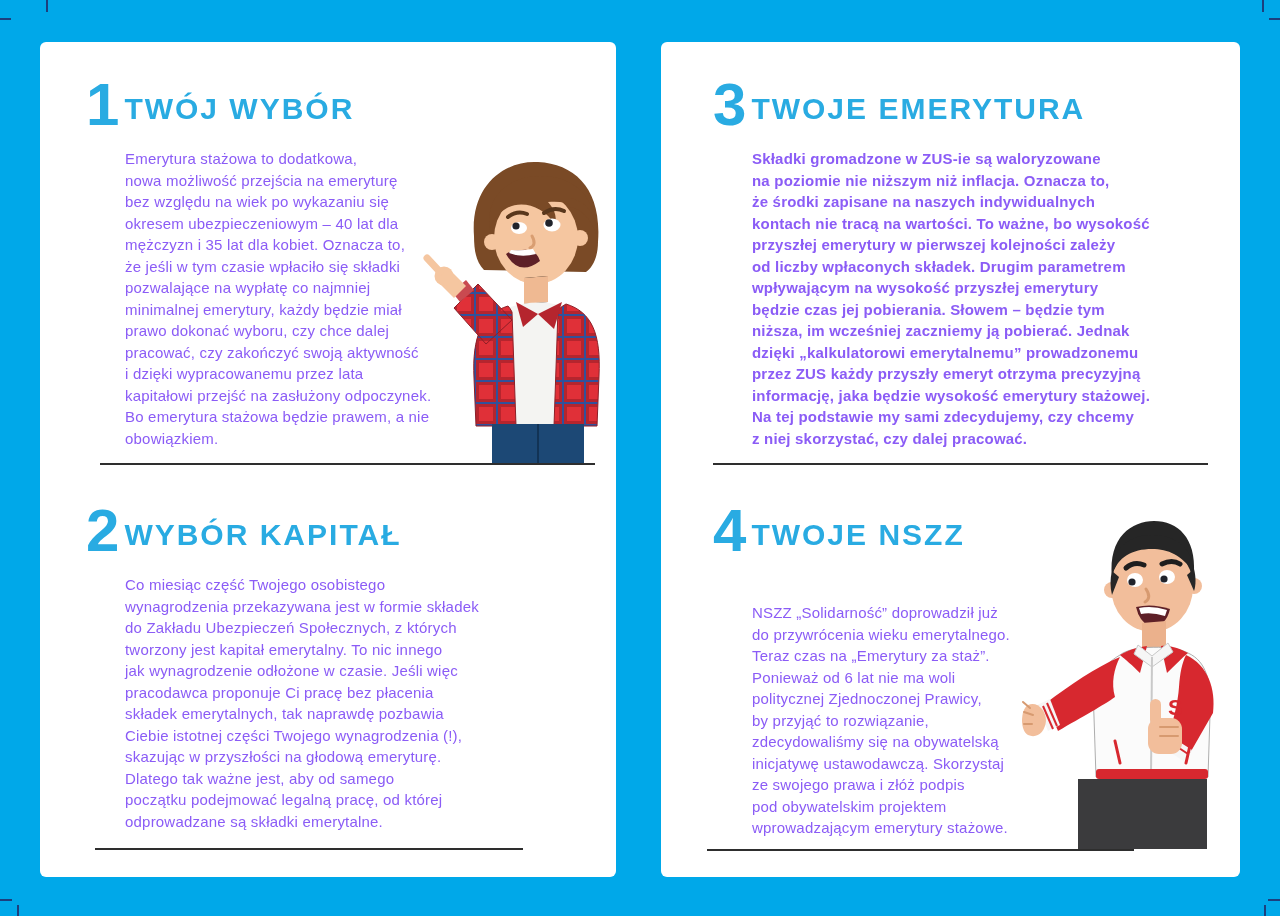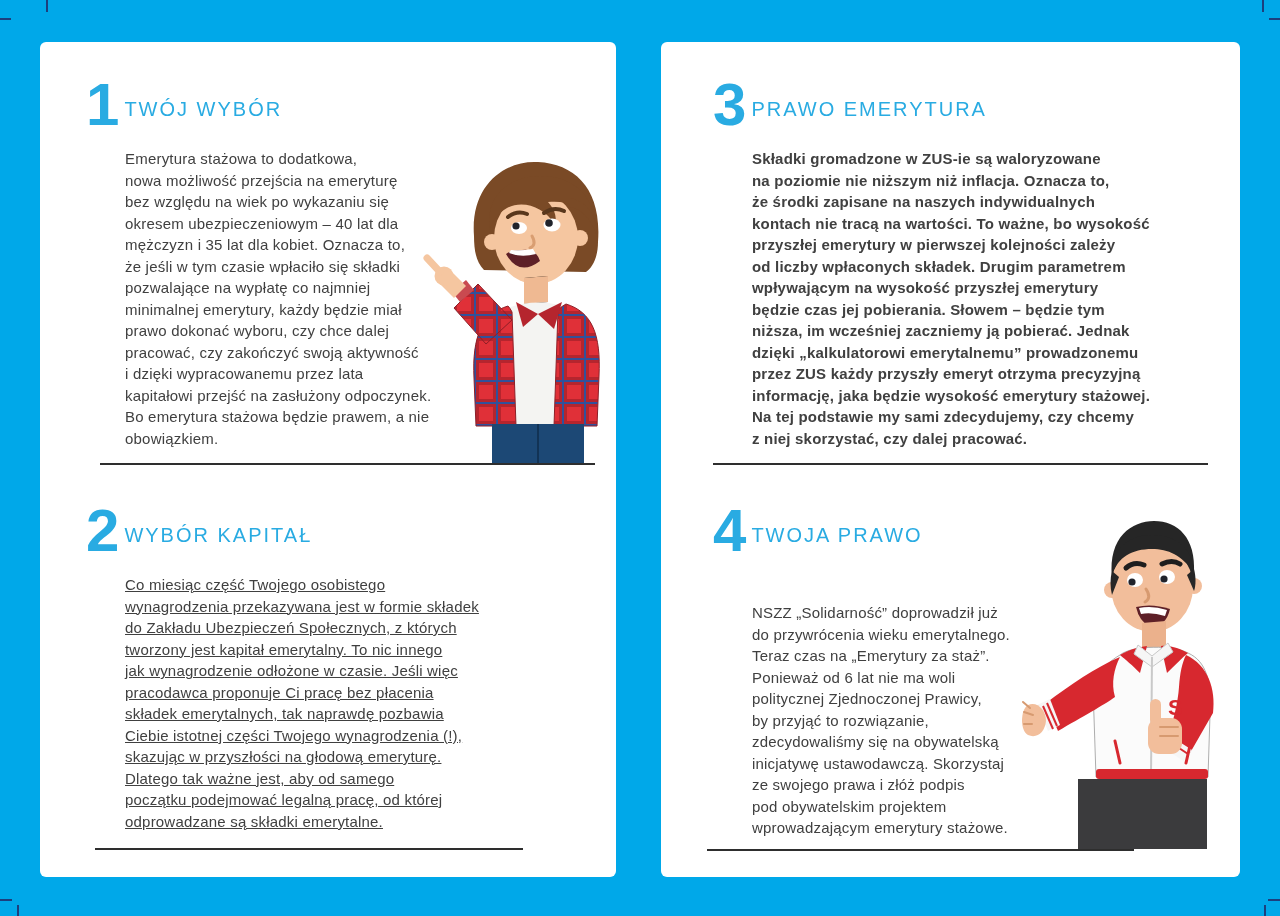--- a/index.html
+++ b/index.html
@@ -21,43 +21,43 @@
   .panel-left{left:40px;}
   .panel-right{left:661px;width:579px;}
   .section{position:absolute;}
   .sec-header{display:flex;align-items:flex-start;}
   .sec-num{
     color:#29ABE2;font-weight:bold;
     font-size:60px;line-height:54px;
     letter-spacing:-1px;
   }
   .sec-title{
-    color:#29ABE2;font-weight:normal;
-    font-size:20px;line-height:30px;
+    color:#29ABE2;font-weight:bold;
+    font-size:30px;line-height:30px;
     letter-spacing:2px;
     margin:16px 0 0 6px;
     white-space:nowrap;
   }
   .sec-body{
     margin:16px 0 0 39px;
-    color:#404040;
+    color:#8b5cf6;
     font-size:15px;line-height:21.5px;
     letter-spacing:0.2px;
     white-space:pre-line;
   }
   .sec-link{
     margin:0 0 0 39px;
     color:#29ABE2;font-weight:bold;
     font-size:15px;line-height:21.5px;
     white-space:nowrap;
     text-decoration:none;
     display:inline-block;
   }
   .w345{width:345px;}
-  .w430{width:430px;text-decoration:underline;}
+  .w430{width:430px;}
   .w455{width:455px;font-weight:bold;}
   .w315{width:315px;margin-top:44px;}
   .divider{
     position:absolute;height:2px;background:#2E2E2E;
   }
   .char-wrap{
     position:absolute;overflow:hidden;
   }
   .char-wrap svg{display:block;}
   .crop{position:absolute;background:#1C3F7E;}
@@ -178,21 +178,21 @@
         <path d="M118,274 L118,313" stroke="#123355" stroke-width="2"></path>
       </svg>
     </div>
   </div>
 
   <div class="panel panel-right">
 
     <div class="section" style="left:52px;top:36px;">
       <div class="sec-header">
         <div class="sec-num">3</div>
-        <div class="sec-title">PRAWO EMERYTURA</div>
+        <div class="sec-title">TWOJE EMERYTURA</div>
       </div>
       <div class="sec-body w455">Składki gromadzone w ZUS-ie są waloryzowane
 na poziomie nie niższym niż inflacja. Oznacza to,
 że środki zapisane na naszych indywidualnych
 kontach nie tracą na wartości. To ważne, bo wysokość
 przyszłej emerytury w pierwszej kolejności zależy
 od liczby wpłaconych składek. Drugim parametrem
 wpływającym na wysokość przyszłej emerytury
 będzie czas jej pobierania. Słowem – będzie tym
 niższa, im wcześniej zaczniemy ją pobierać. Jednak
@@ -201,21 +201,21 @@
 informację, jaka będzie wysokość emerytury stażowej.
 Na tej podstawie my sami zdecydujemy, czy chcemy
 z niej skorzystać, czy dalej pracować.</div>
     </div>
 
     <div class="divider" style="left:52px;top:421px;width:495px;"></div>
 
     <div class="section" style="left:52px;top:462px;">
       <div class="sec-header">
         <div class="sec-num">4</div>
-        <div class="sec-title">TWOJA PRAWO</div>
+        <div class="sec-title">TWOJE NSZZ</div>
       </div>
       <div class="sec-body w315">NSZZ „Solidarność” doprowadził już
 do przywrócenia wieku emerytalnego.
 Teraz czas na „Emerytury za staż”.
 Ponieważ od 6 lat nie ma woli
 politycznej Zjednoczonej Prawicy,
 by przyjąć to rozwiązanie,
 zdecydowaliśmy się na obywatelską
 inicjatywę ustawodawczą. Skorzystaj
 ze swojego prawa i złóż podpis

